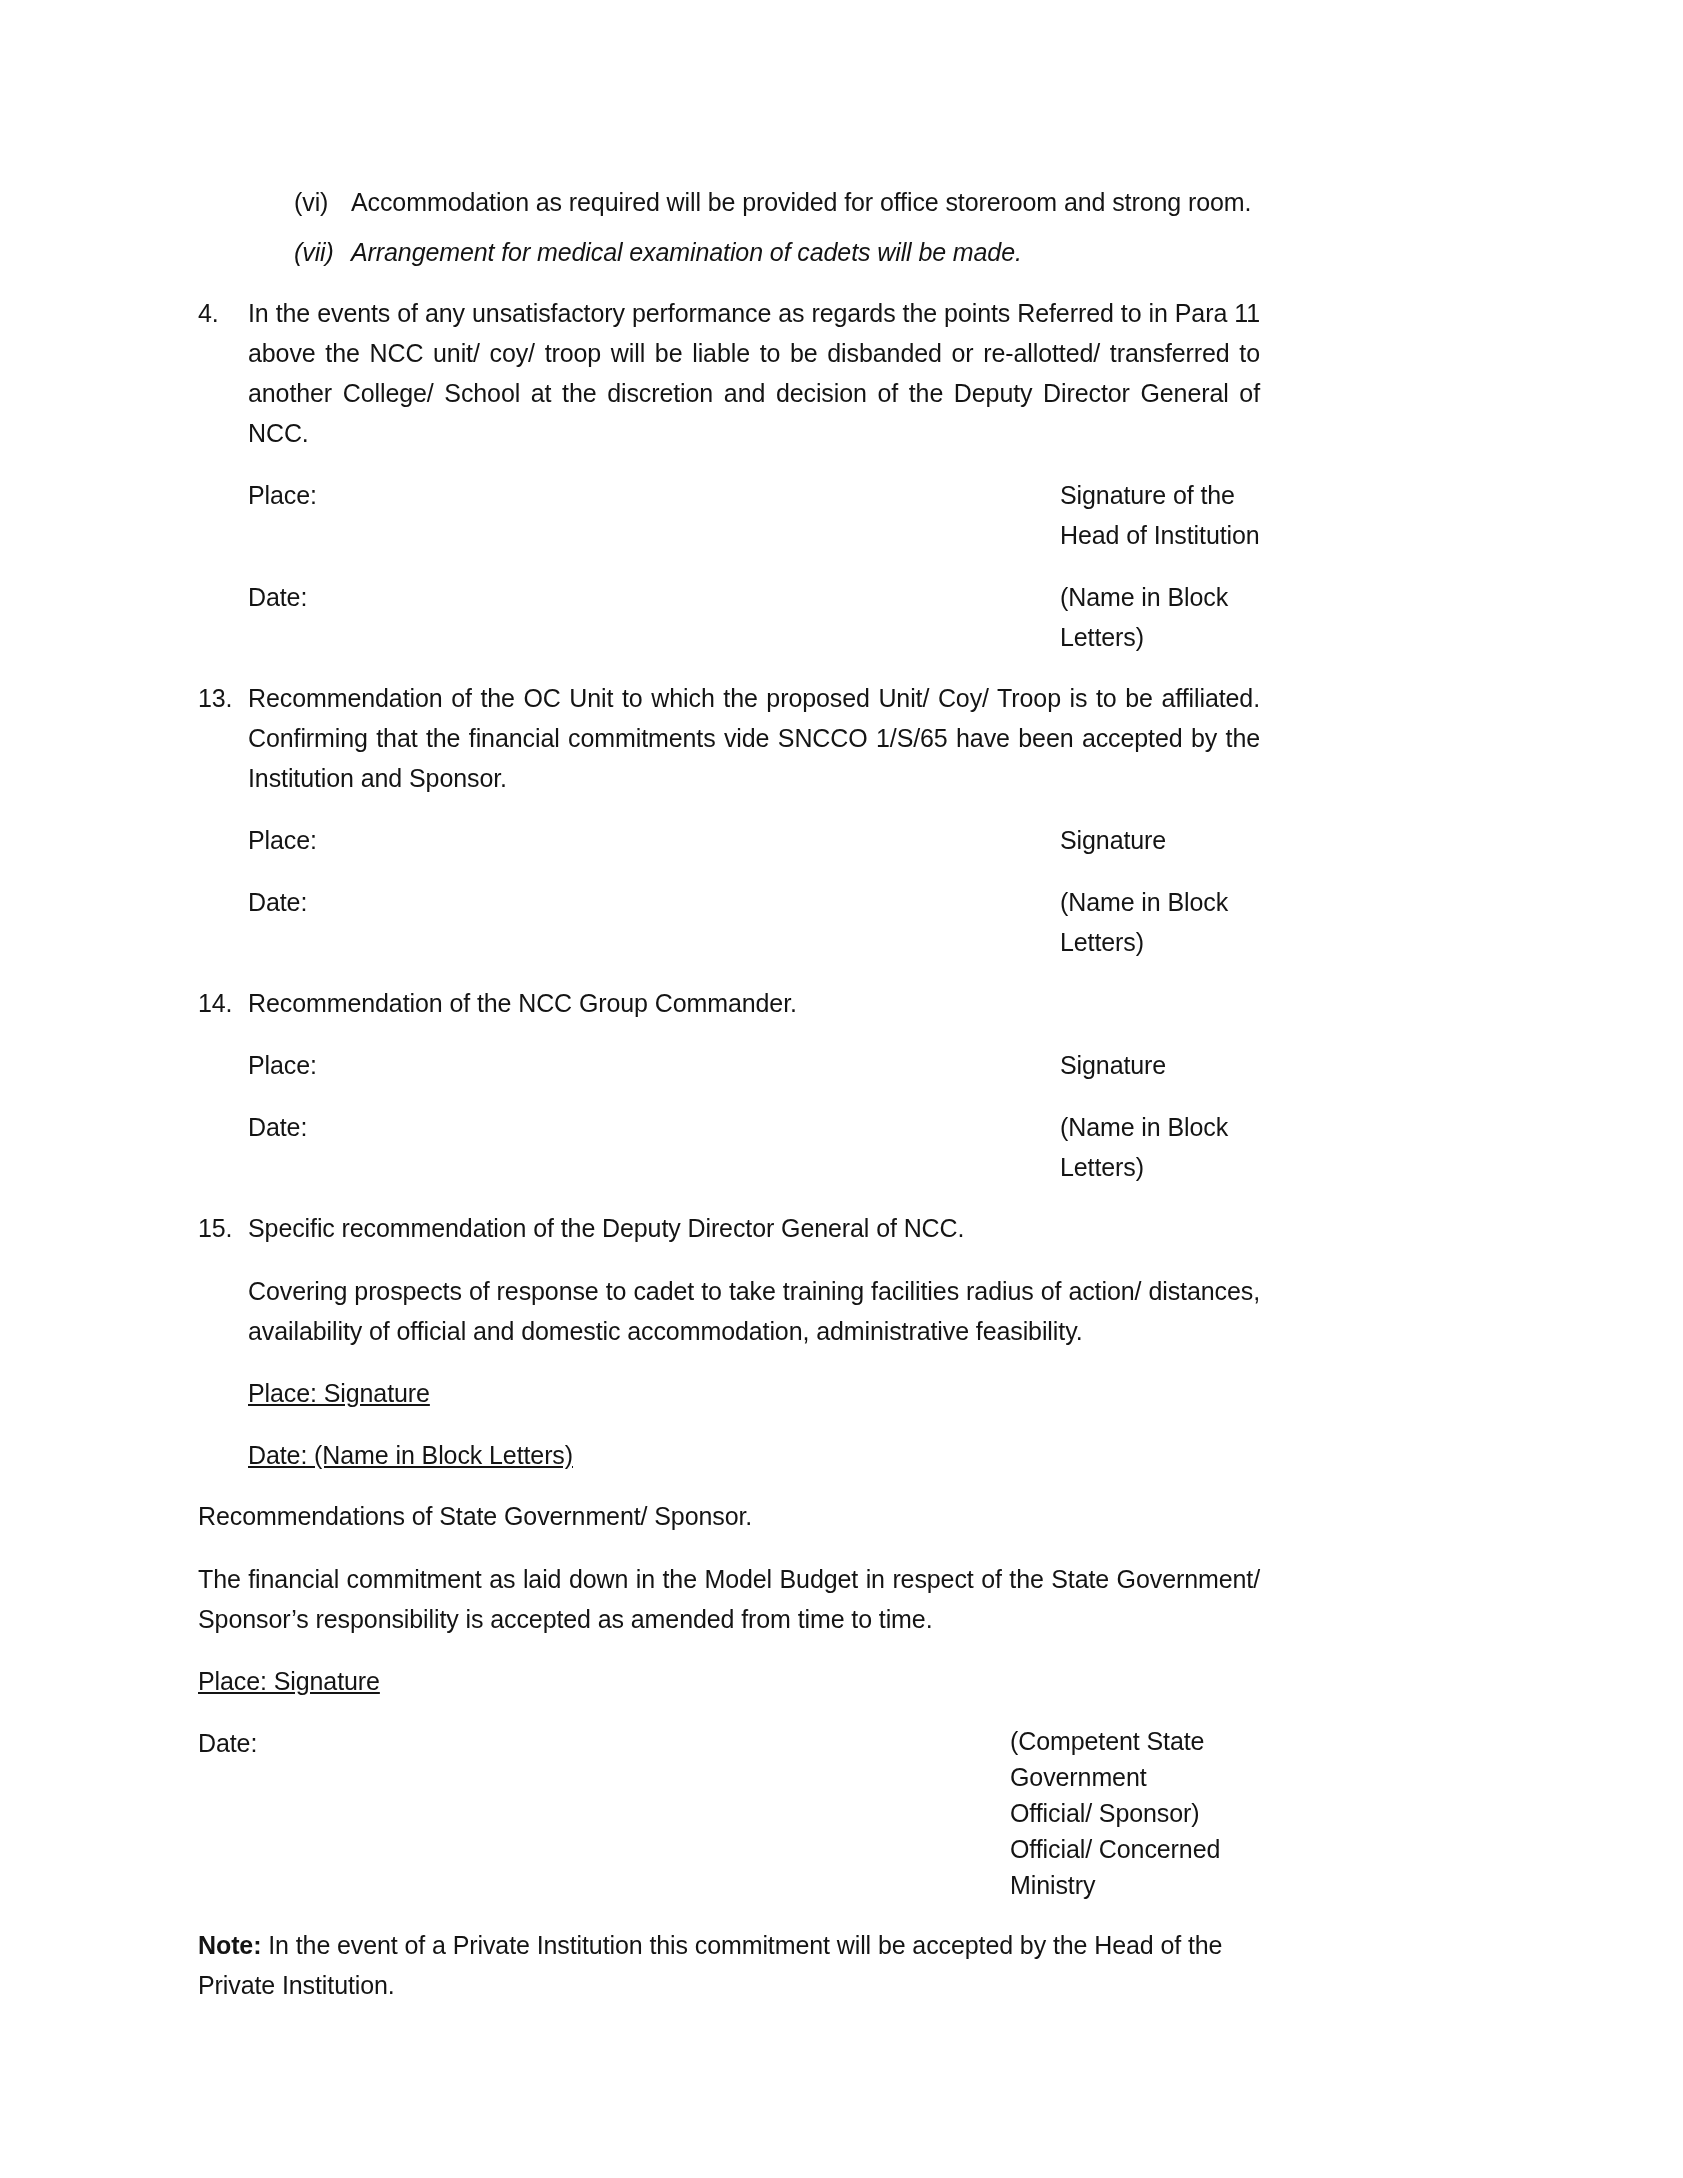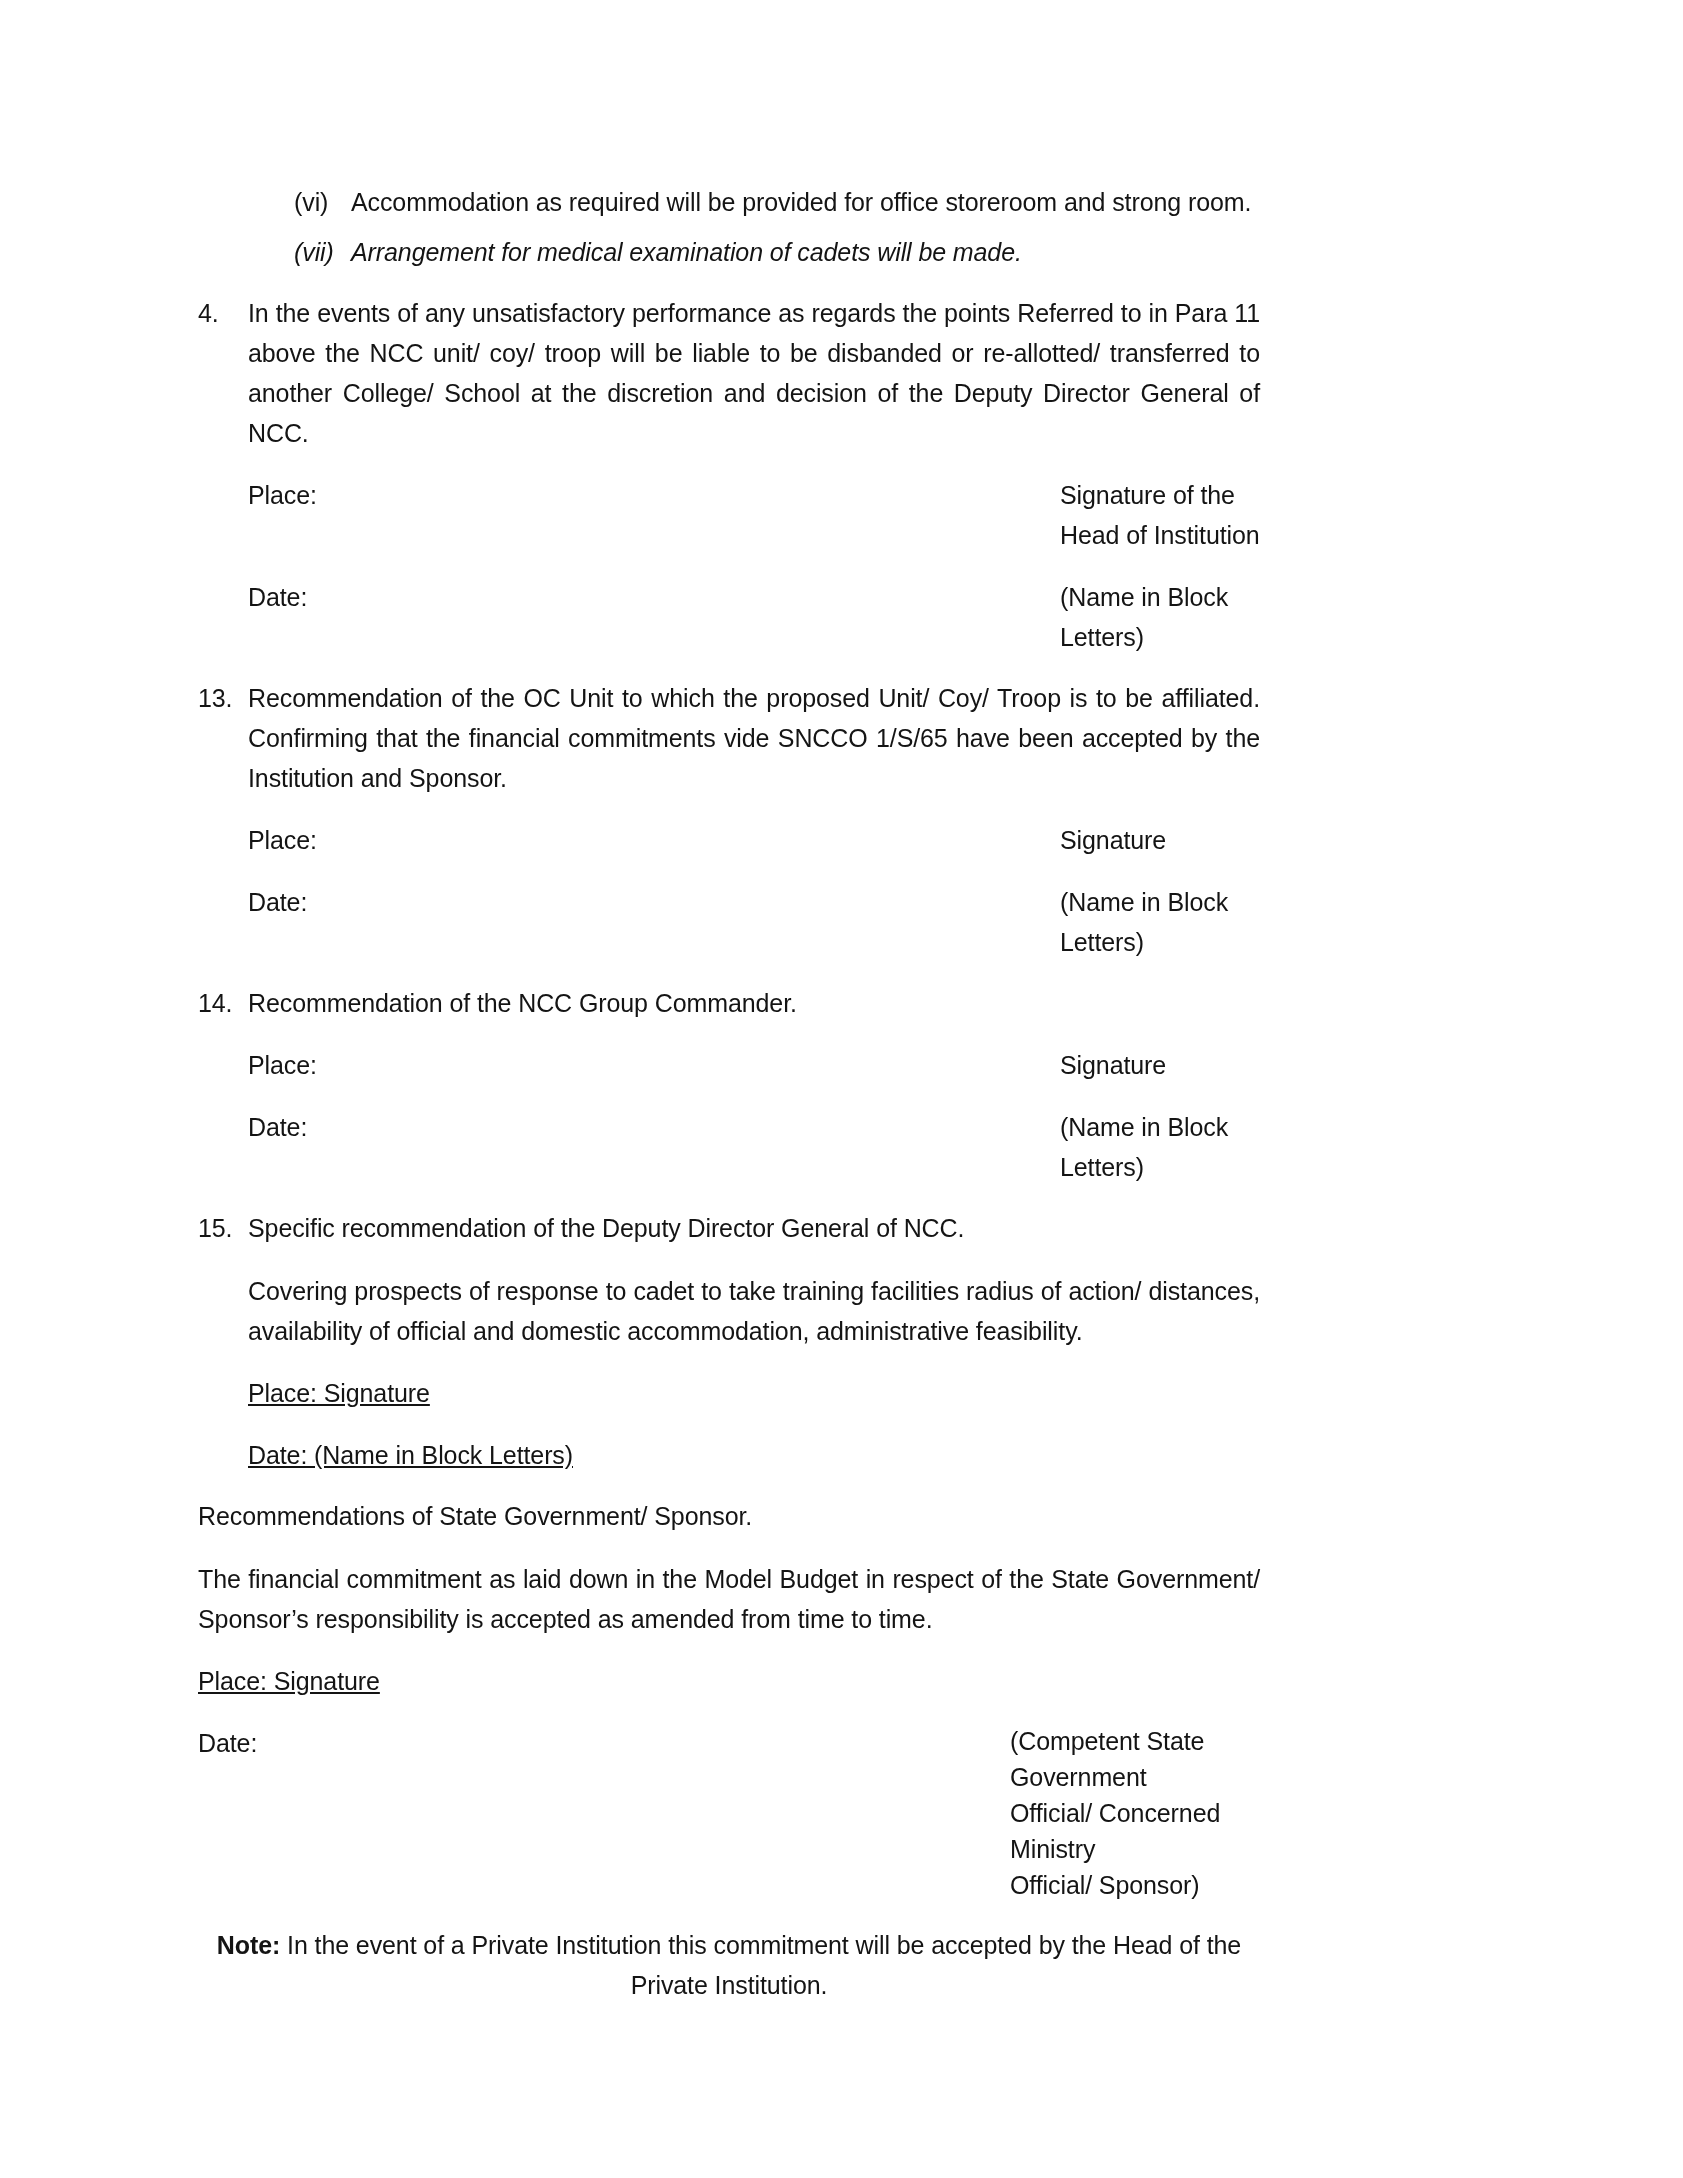--- a/index.html
+++ b/index.html
@@ -72,21 +72,20 @@
   .inline-line {
     margin-top: 22px;
     line-height: 40px;
     text-decoration: underline;
   }
 
   
   .note {
     margin-top: 22px;
     line-height: 40px;
-    text-align: center;
   }
   .note-label { font-weight: bold; }
 
   p, div { margin: 0; }
 </style>
 </head>
 <body>
 
 <div class="page">
 
@@ -156,22 +155,22 @@
 
   <div class="item">
     <div class="item-body">
       <p class="item-text">Recommendations of State Government/ Sponsor.</p>
       <p class="para justify">The financial commitment as laid down in the Model Budget in respect of the State Government/ Sponsor’s responsibility is accepted as amended from time to time.</p>
       <p class="inline-line">Place: Signature</p>
       <div class="sig-row">
         <span class="sig-left">Date:</span>
         <span class="sig-right sig-right-block">
           <span class="blk-line">(Competent State Government</span>
+          <span class="blk-line">Official/ Sponsor)</span>
           <span class="blk-line">Official/ Concerned Ministry</span>
-          <span class="blk-line">Official/ Sponsor)</span>
         </span>
       </div>
     </div>
   </div>
 
   <p class="note"><span class="note-label">Note:</span> <span class="note-text">In the event of a Private Institution this commitment will be accepted by the Head of the Private Institution.</span></p>
 
 </div>
 
 

